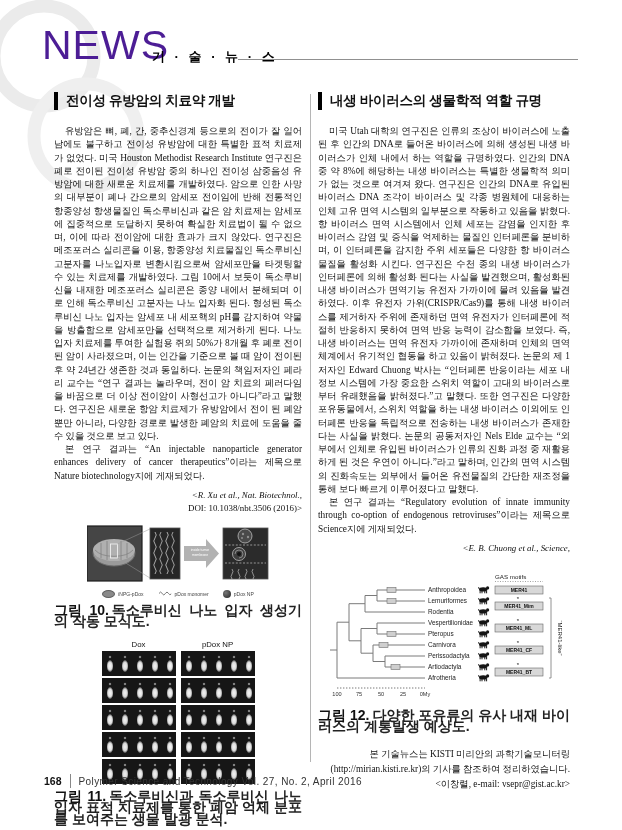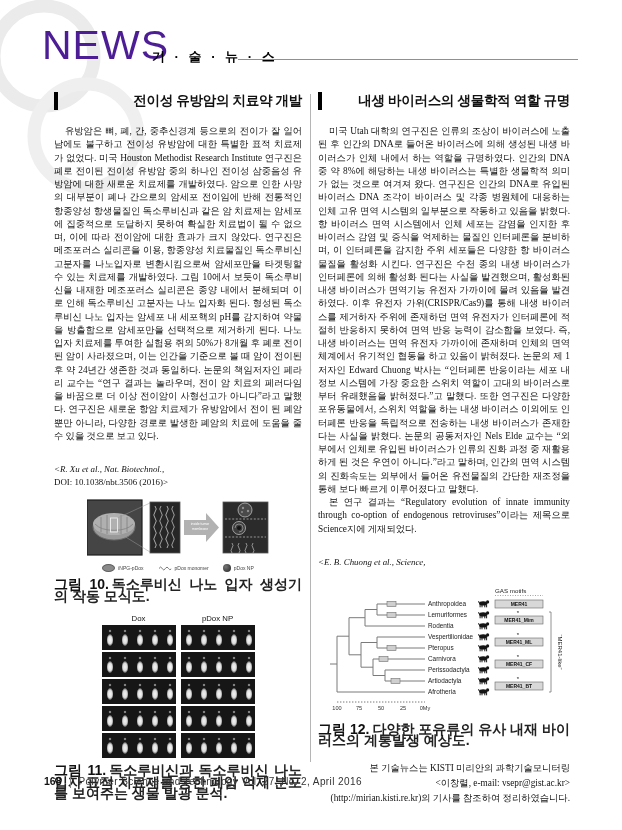--- a/index.html
+++ b/index.html
@@ -11,23 +11,23 @@
             font-size:41px;font-weight:400;color:#4c1d95;letter-spacing:1px;}
   .subtitle{position:absolute;left:152px;top:48px;font-family:"Liberation Sans",sans-serif;
             font-size:13px;font-weight:bold;color:#000;letter-spacing:3px;}
   .header-rule{position:absolute;left:238px;top:59px;width:340px;height:1px;background:#909090;}
   
   .col-divider{position:absolute;left:310px;top:94px;width:1px;height:668px;background:#b5b5b5;}
   .col{position:absolute;top:92px;}
   .col-left{left:54px;width:248px;}
   .col-right{left:318px;width:252px;}
   .art-title{font-family:"Liberation Sans",sans-serif;font-size:13.5px;font-weight:bold;
-             border-left:4px solid #000;padding-left:8px;margin:0 0 15px 0;letter-spacing:-0.3px;text-align:right;}
+             border-left:4px solid #000;padding-left:8px;margin:0 0 15px 0;letter-spacing:-0.3px;}
   .body{font-size:9.3px;line-height:13.25px;text-align:justify;text-indent:11px;margin:0;}
-  .citation{text-align:left;font-size:8.9px;line-height:13px;margin-top:20px;}
+  .citation{text-align:right;font-size:8.9px;line-height:13px;margin-top:6px;}
   .cit1{font-style:italic;}
   
   .fig10{margin:10px 0 0 0;text-align:center;}
   .fig10 svg{display:inline-block;}
   .legend-row{display:flex;justify-content:center;gap:14px;align-items:center;margin-top:3px;
               font-family:"Liberation Sans",sans-serif;font-size:5px;color:#444;}
   .legend-item{display:flex;align-items:center;gap:3px;}
   .disc-ico{width:11px;height:6px;border-radius:50%;background:#8a8a8a;border:1px solid #5f5f5f;}
   .np-ico{width:8px;height:8px;border-radius:50%;background:radial-gradient(circle at 35% 35%,#777,#222);}
   .caption{margin-top:7px;font-family:"Liberation Sans",sans-serif;font-size:14px;
@@ -77,20 +77,21 @@
     <span class="wordmark">NEWS</span>
     <span class="subtitle">기 · 술 · 뉴 · 스</span>
     <div class="header-rule"></div>
   </div>
 
   <div class="col-divider"></div>
 
   <div class="col col-left">
     <h2 class="art-title">전이성 유방암의 치료약 개발</h2>
     <p class="body">유방암은 뼈, 폐, 간, 중추신경계 등으로의 전이가 잘 일어남에도 불구하고 전이성 유방암에 대한 특별한 표적 치료제가 없었다. 미국 Houston Methodist Research Institute 연구진은 폐로 전이된 전이성 유방암 중의 하나인 전이성 삼중음성 유방암에 대한 새로운 치료제를 개발하였다. 암으로 인한 사망의 대부분이 폐나 간으로의 암세포 전이임에 반해 전통적인 항종양성 항생물질인 독소루비신과 같은 암 치료제는 암세포에 집중적으로 도달하지 못하여 확실한 치료법이 될 수 없으며, 이에 따라 전이암에 대한 효과가 크지 않았다. 연구진은 메조포러스 실리콘을 이용, 항종양성 치료물질인 독소루비신 고분자를 나노입자로 변환시킴으로써 암세포만을 타겟팅할 수 있는 치료제를 개발하였다. 그림 10에서 보듯이 독소루비신을 내재한 메조포러스 실리콘은 종양 내에서 분해되며 이로 인해 독소루비신 고분자는 나노 입자화 된다. 형성된 독소루비신 나노 입자는 암세포 내 세포핵의 pH를 감지하여 약물을 방출함으로 암세포만을 선택적으로 제거하게 된다. 나노 입자 치료제를 투여한 실험용 쥐의 50%가 8개월 후 폐로 전이된 암이 사라졌으며, 이는 인간을 기준으로 볼 때 암이 전이된 후 약 24년간 생존한 것과 동일하다. 논문의 책임저자인 페라리 교수는 “연구 결과는 놀라우며, 전이 암 치료의 페러다임을 바꿈으로 더 이상 전이암이 사형선고가 아니다”라고 말했다. 연구진은 새로운 항암 치료제가 유방암에서 전이 된 폐암뿐만 아니라, 다양한 경로로 발생한 폐암의 치료에 도움을 줄 수 있을 것으로 보고 있다.</p>
+    <p class="body">본 연구 결과는 “An injectable nanoparticle generator enhances delivery of cancer therapeutics”이라는 제목으로 Nature biotechnology지에 게재되었다.</p>
     <div class="citation">
       <div class="cit1">&lt;R. Xu et al., Nat. Biotechnol.,</div>
       <div>DOI: 10.1038/nbt.3506 (2016)&gt;</div>
     </div>
 
     <div class="fig10">
       <svg width="182" height="58" viewBox="0 0 182 58">
 
         <rect x="0" y="1" width="55" height="55" fill="#454545" stroke="#1f1f1f" stroke-width="1.2"></rect>
         <ellipse cx="27" cy="28" rx="21" ry="13" fill="#9a9a9a" stroke="#6b6b6b" stroke-width="1"></ellipse>
@@ -287,22 +288,22 @@
           <text x="100" y="125">0My</text>
         </g>
       </svg>
     </div>
     <div class="caption">
       <span class="cap-label">그림 12.</span><span class="cap-text">다양한 포유류의 유사 내재 바이러스의 계통발생 예상도.</span>
     </div>
 
     <div class="kisti-note">
       <div>본 기술뉴스는 KISTI 미리안의 과학기술모니터링</div>
+      <div>(http://mirian.kisti.re.kr)의 기사를 참조하여 정리하였습니다.</div>
       <div>&lt;이창렬, e-mail: vsepr@gist.ac.kr&gt;</div>
-      <div>(http://mirian.kisti.re.kr)의 기사를 참조하여 정리하였습니다.</div>
     </div>
   </div>
 
   <div class="footer">
     <span class="page-num">168</span>
     <span class="foot-bar"></span>
     <span class="journal">Polymer Science and Technology   Vol. 27, No. 2, April 2016</span>
   </div>
 
 </div>

